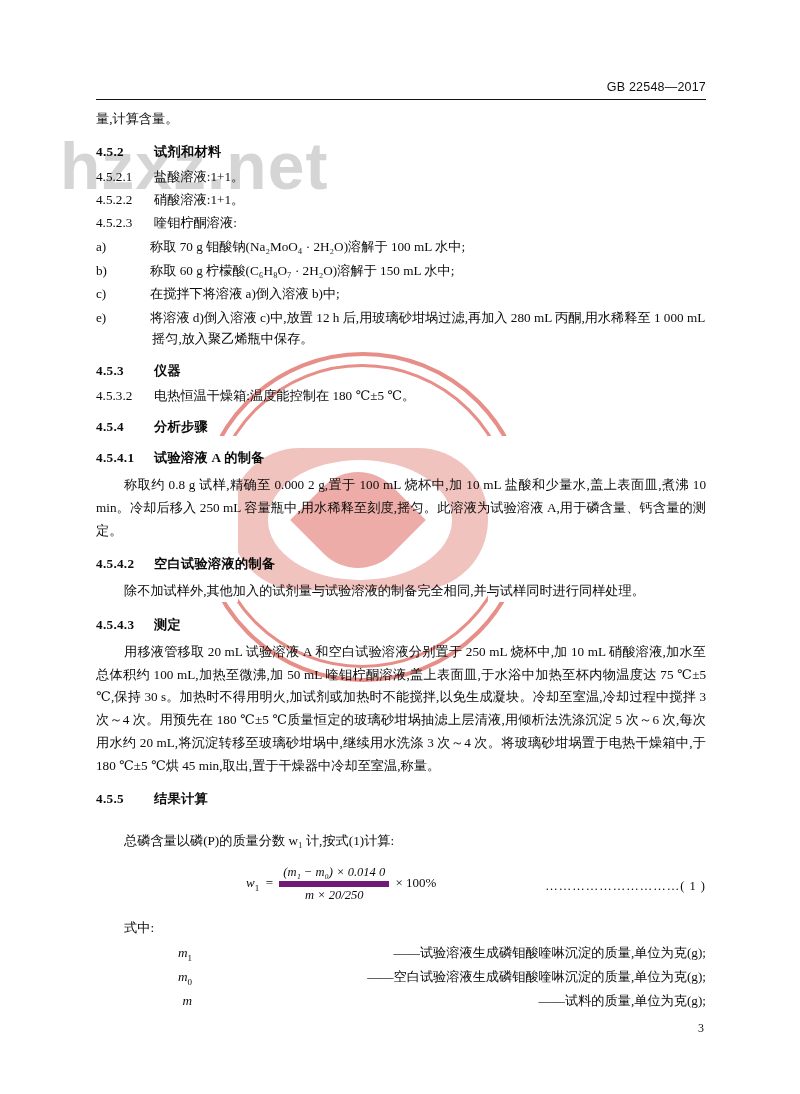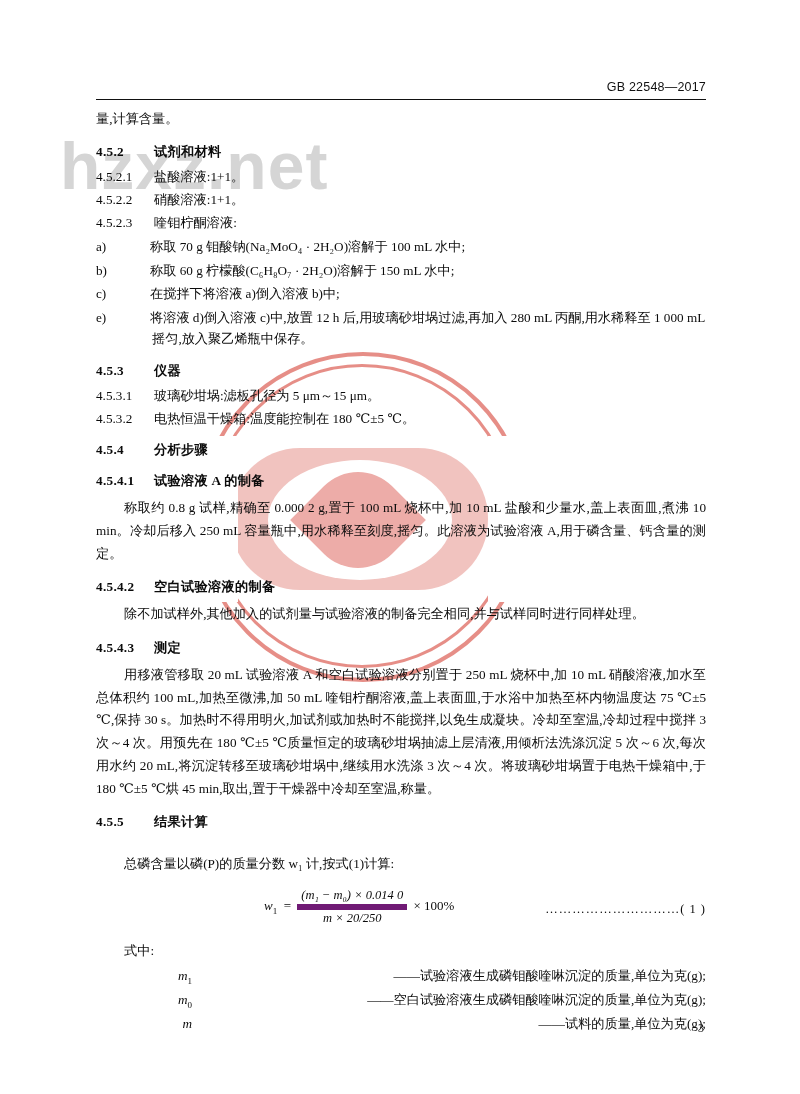--- a/index.html
+++ b/index.html
@@ -99,21 +99,21 @@
   .para.tight {
     margin-top: 22px;
   }
   .formula-wrap {
     position: relative;
     margin: 12px 0 6px 0;
     height: 44px;
   }
   .formula {
     position: absolute;
-    left: 168px;
+    left: 150px;
     top: 0;
     font-family: "Liberation Serif", serif;
     font-size: 13px;
     font-style: italic;
   }
   .frac {
     display: inline-block;
     vertical-align: middle;
     text-align: center;
     margin: 0 3px;
@@ -290,23 +290,20 @@
         <li><span class="mk">a)</span><span>称取 70 g 钼酸钠(Na₂MoO₄ · 2H₂O)溶解于 100 mL 水中;</span></li>
         <li><span class="mk">b)</span><span>称取 60 g 柠檬酸(C₆H₈O₇ · 2H₂O)溶解于 150 mL 水中;</span></li>
         <li><span class="mk">c)</span><span>在搅拌下将溶液 a)倒入溶液 b)中;</span></li>
         <li><span class="mk">e)</span><span>将溶液 d)倒入溶液 c)中,放置 12 h 后,用玻璃砂坩埚过滤,再加入 280 mL 丙酮,用水稀释至 1 000 mL 摇匀,放入聚乙烯瓶中保存。</span></li>
       </ul>
 
       <div class="h-num">
         <span class="lbl">4.5.3</span><span>仪器</span>
       </div>
 
-      <div class="num-line">
-        <span class="lbl">4.5.3.1</span><span>玻璃砂坩埚:滤板孔径为 5 μm～15 μm。</span>
-      </div>
 
       <div class="num-line">
         <span class="lbl">4.5.3.2</span><span>电热恒温干燥箱:温度能控制在 180 ℃±5 ℃。</span>
       </div>
 
       <div class="h-num">
         <span class="lbl">4.5.4</span><span>分析步骤</span>
       </div>
 
       <div class="h-num">

